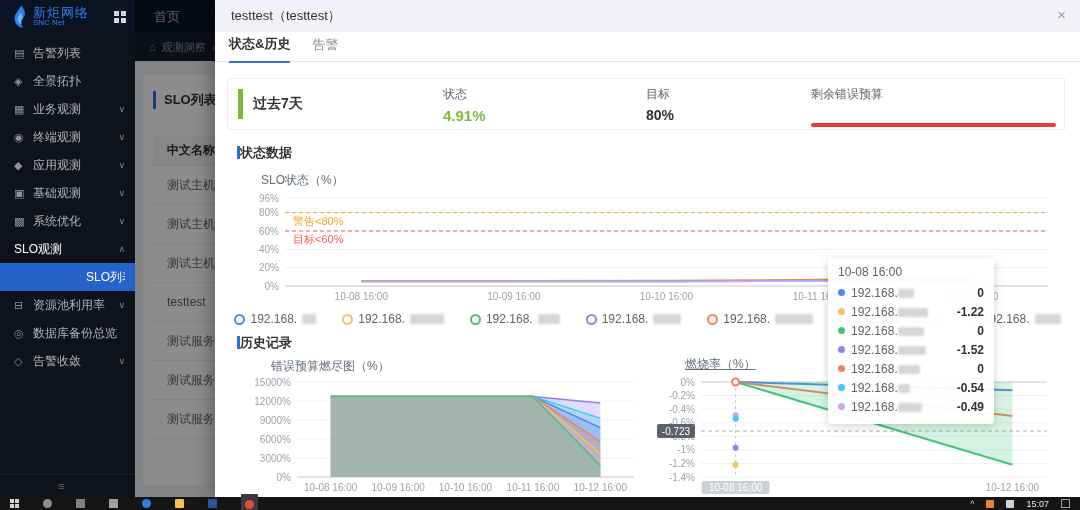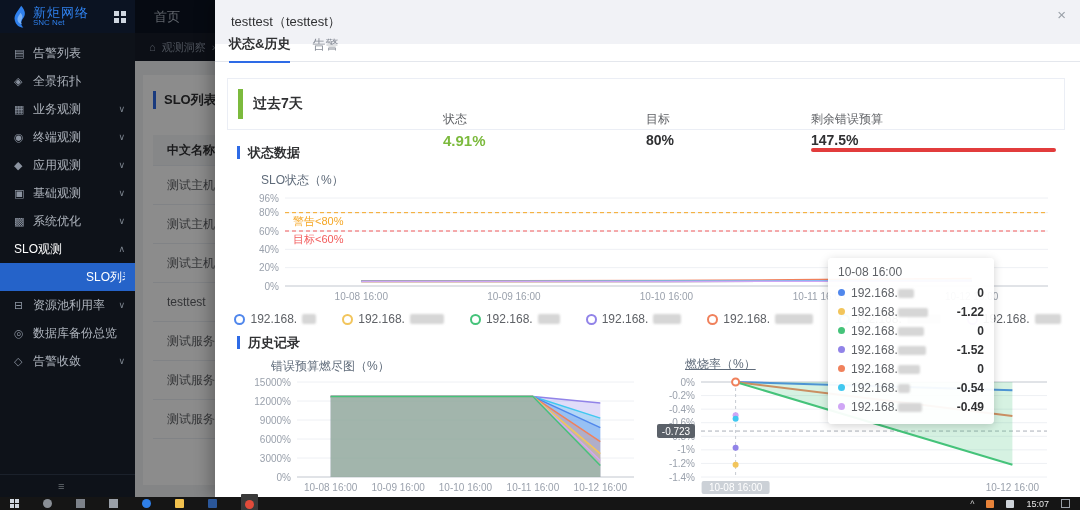--- a/index.html
+++ b/index.html
@@ -34,38 +34,38 @@
   .bg-breadcrumb{height:28px;background:#161c28;display:flex;align-items:center;padding-left:14px;color:#8a93a3;font-size:11px;gap:6px;}
   .bg-panel{margin:14px 0 0 8px;background:#fff;padding:10px 0 0 10px;height:400px;}
   .panel-title{font-size:13px;font-weight:bold;color:#303133;border-left:3px solid #2e6be6;padding-left:8px;margin:6px 0 18px 0;}
   .bg-table{margin-top:26px;}
   .bg-th{background:#f5f6f8;height:30px;line-height:30px;font-size:12px;font-weight:bold;color:#303133;padding-left:14px;border-bottom:1px solid #ebeef5;}
   .bg-tr{height:38px;line-height:38px;font-size:12px;color:#606266;padding-left:14px;border-bottom:1px solid #ebeef5;white-space:nowrap;}
   .dim{position:absolute;left:135px;top:0;width:945px;height:497px;background:rgba(0,0,0,0.45);z-index:5;}
 
   
   .modal{position:absolute;left:215px;top:0;width:865px;height:497px;background:#fff;z-index:10;box-shadow:-6px 0 14px rgba(0,0,0,.25);}
-  .m-header{position:absolute;left:0;top:0;width:865px;height:44px;background:#f1f2f6;display:flex;align-items:center;}
+  .m-header{position:absolute;left:0;top:0;width:865px;height:32px;background:#f1f2f6;display:flex;align-items:center;}
   .m-title{font-size:13px;color:#303133;padding-left:16px;}
   .m-close{position:absolute;right:14px;top:6px;color:#9aa0a8;font-size:15px;cursor:pointer;}
   .m-tabs{position:absolute;left:0;top:30px;width:865px;height:32px;border-bottom:1px solid #e4e7ed;display:flex;align-items:center;padding-left:14px;box-sizing:border-box;}
   .m-tab{font-size:13px;color:#8a8f99;margin-right:22px;height:32px;line-height:30px;cursor:pointer;}
   .m-tab.active{color:#303133;font-weight:bold;border-bottom:2px solid #2e6be6;}
 
   .sum-card{position:absolute;left:12px;top:78px;width:836px;height:50px;border:1px solid #ebeef5;background:#fff;}
   .sum-period{position:absolute;left:10px;top:10px;display:flex;align-items:center;}
   .p-bar{width:5px;height:30px;background:#7cba3d;margin-right:10px;}
   .p-label{font-size:14px;font-weight:bold;color:#303133;}
-  .sum-col{position:absolute;top:7px;margin-top:25px;}
+  .sum-col{position:absolute;top:7px;}
   .sum-col .s-label{font-size:12px;color:#606266;}
   .sum-col .s-value{font-size:14px;font-weight:bold;color:#303133;margin-top:4px;}
   .s-value.green{color:#7cba3d;font-size:15px;}
   .red-underline{position:absolute;left:0;top:37px;width:245px;height:4px;background:#e23c3c;border-radius:2px;}
 
-  .sec-title{position:absolute;left:22px;font-size:13px;font-weight:bold;color:#303133;border-left:3px solid #2e6be6;padding-left:8px;line-height:13px;}
+  .sec-title{position:absolute;left:22px;font-size:13px;font-weight:bold;color:#303133;border-left:3px solid #2e6be6;line-height:13px;}
   .chart-title{position:absolute;font-size:12px;color:#5f6b7a;}
   .chart-mount{position:absolute;}
 
   .legend-row{position:absolute;left:0;top:312px;width:865px;display:flex;justify-content:center;gap:26px;}
   .lg-item{display:flex;align-items:center;gap:5px;cursor:pointer;}
   .lg-ring{width:7px;height:7px;border-radius:50%;background:#fff;border:2px solid #888;}
   .lg-label{font-size:12px;color:#5e6166;}
   .blur-box{display:inline-block;height:10px;background:#d6d6d6;border-radius:2px;filter:blur(1px);vertical-align:middle;}
 
   .tooltip{position:absolute;left:613px;top:258px;width:146px;background:rgba(255,255,255,0.94);border-radius:4px;box-shadow:0 2px 10px rgba(0,0,0,.18);padding:7px 10px 8px 10px;z-index:30;}
@@ -221,21 +221,20 @@
       <div class="sum-col" style="left:215px;">
         <div class="s-label">状态</div>
         <div class="s-value green">4.91%</div>
       </div>
       <div class="sum-col" style="left:418px;">
         <div class="s-label">目标</div>
         <div class="s-value">80%</div>
       </div>
       <div class="sum-col" style="left:583px;width:250px;">
         <div class="s-label">剩余错误预算</div>
-        <div class="s-value">147.5%</div>
         <div class="red-underline"></div>
       </div>
     </div>
 
     <div class="sec-title" style="top:146px;">状态数据</div>
     <div class="chart-title" style="left:46px;top:172px;">SLO状态（%）</div>
     <div class="chart-mount" style="left:22px;top:192px;"><svg width="825" height="112" viewBox="0 0 825 112">
           <line x1="48" x2="811" y1="94" y2="94" stroke="#c2c7cf" stroke-width="1"></line>
           <text x="42" y="97.5" text-anchor="end" font-size="10" fill="#9aa1ac">0%</text>
           <line x1="48" x2="811" y1="75.66666666666666" y2="75.66666666666666" stroke="#eef0f4" stroke-width="1"></line>

